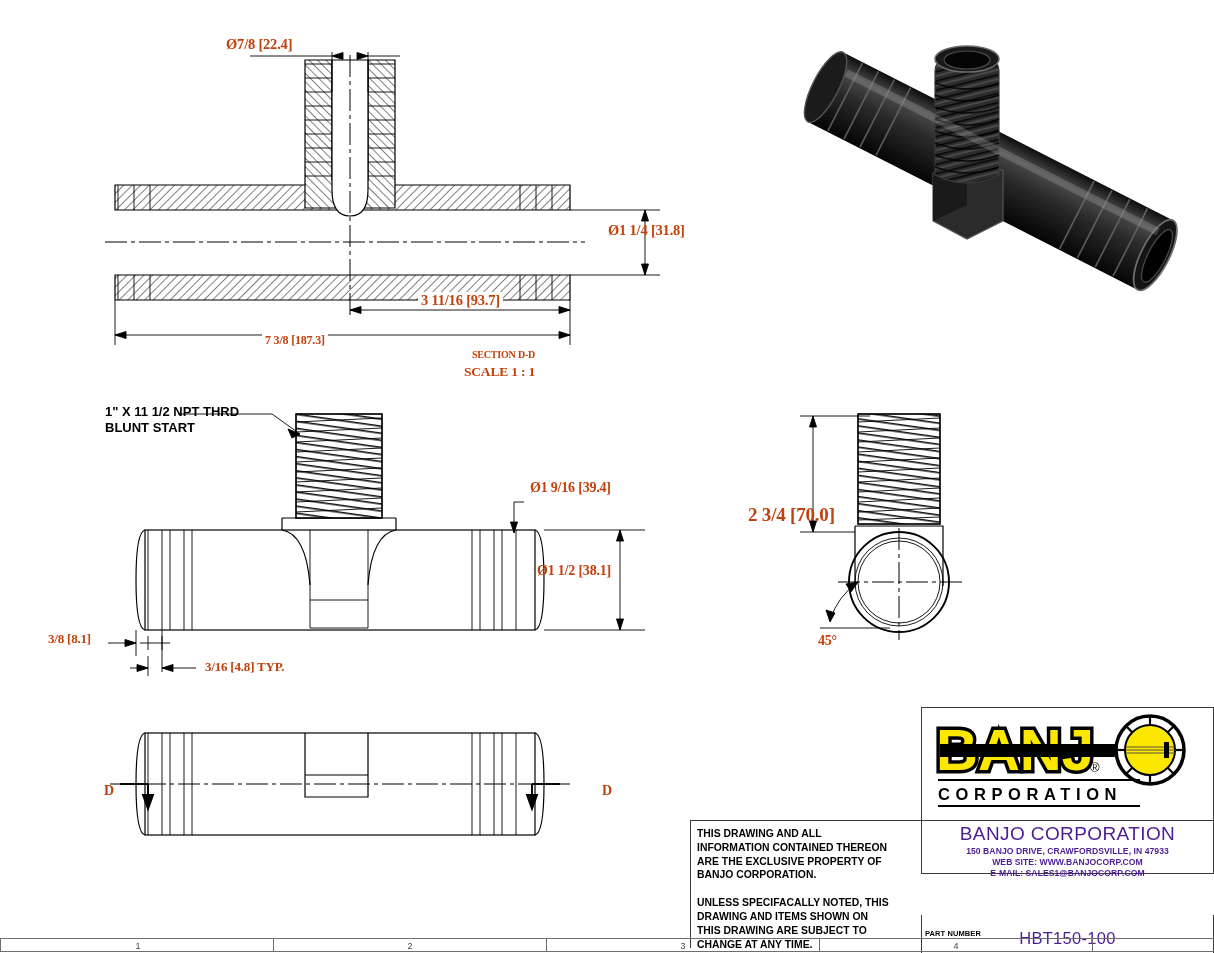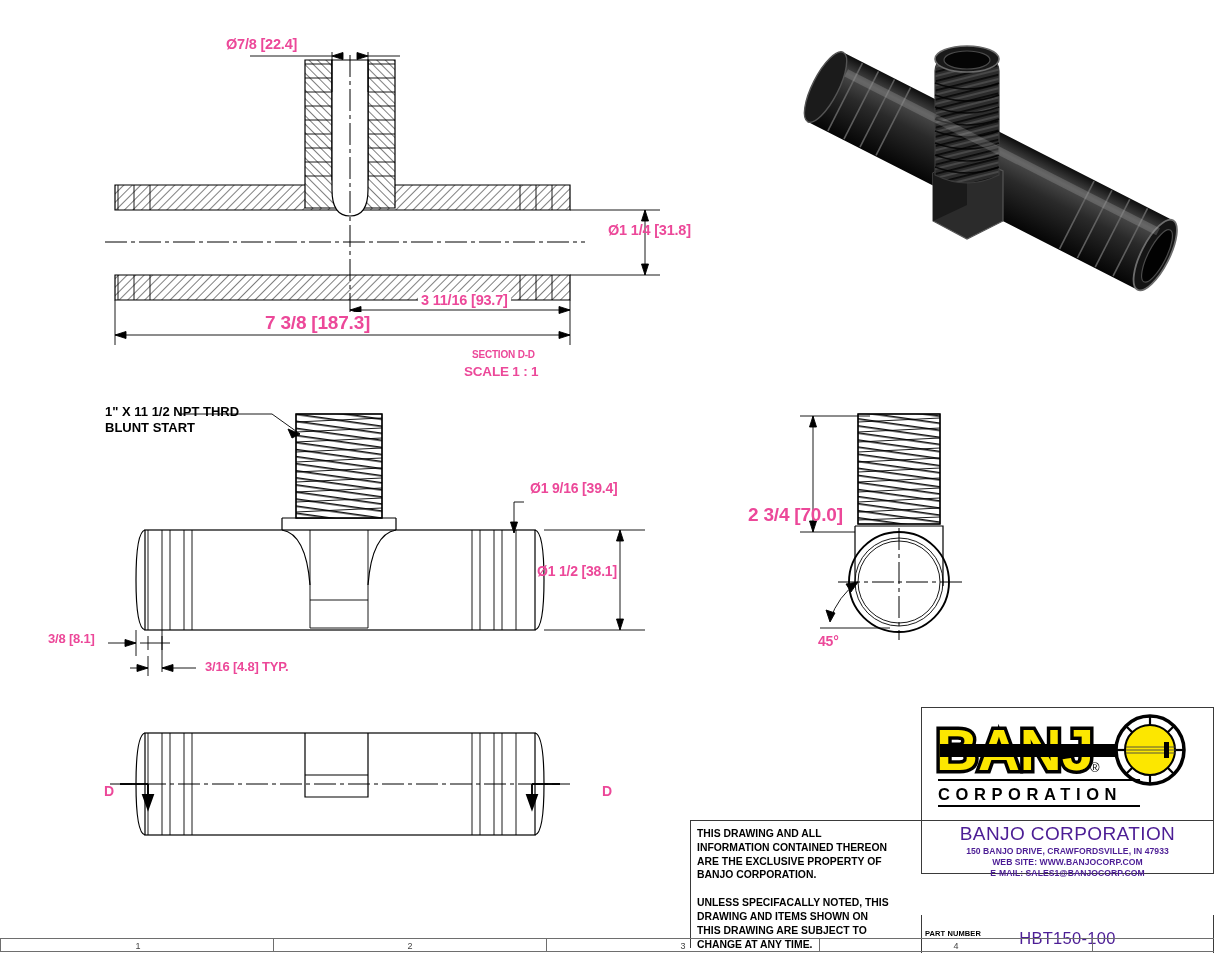--- a/index.html
+++ b/index.html
@@ -14,23 +14,23 @@
     width: 1214px;
     height: 953px;
     background: #ffffff;
     overflow: hidden;
   }
   .abs { position: absolute; }
 
   
   .dimtext {
     position: absolute;
-    font-family: Liberation Sans, sans-serif;
+    font-family: Liberation Serif, serif;
     font-weight: bold;
-    color: #ec4899;
+    color: #c2410c;
     white-space: nowrap;
     letter-spacing: -0.2px;
   }
   .note {
     position: absolute;
     font-family: "Liberation Sans", sans-serif;
     font-weight: bold;
     color: #000;
     white-space: pre;
     line-height: 1.25;
@@ -217,21 +217,21 @@
       <line x1="470" y1="292" x2="470" y2="315"></line>
       <line x1="15" y1="305" x2="470" y2="305"></line>
       <path d="M 15 305 L 26 301.5 L 26 308.5 Z" fill="#000"></path>
       <path d="M 470 305 L 459 301.5 L 459 308.5 Z" fill="#000"></path>
     </g>
   </svg>
 
   <div class="dimtext" style="left:226px; top:36px; font-size:14.5px;">Ø7/8 [22.4]</div>
   <div class="dimtext" style="left:608px; top:222px; font-size:14.5px;">Ø1 1/4 [31.8]</div>
   <div class="dimtext" style="left:418px; top:292px; font-size:14.5px; background:#fff; padding:0 3px;">3 11/16 [93.7]</div>
-  <div class="dimtext" style="left:262px; top:312px; font-size:19px; background:#fff; padding:0 3px;">7 3/8 [187.3]</div>
+  <div class="dimtext" style="left:262px; top:333px; font-size:12px; background:#fff; padding:0 3px;">7 3/8 [187.3]</div>
   <div class="dimtext" style="left:472px; top:349px; font-size:10px;">SECTION D-D</div>
   <div class="dimtext" style="left:464px; top:364px; font-size:13.5px;">SCALE 1 : 1</div>
 
   <svg class="abs" style="left:785px; top:25px; width:410px; height:290px;">
     <g transform="translate(0,0)">
 
       <g transform="rotate(27 200 150)">
 
         <rect x="15" y="105" width="375" height="78" rx="6" fill="url(#pipeGrad)"></rect>
 

